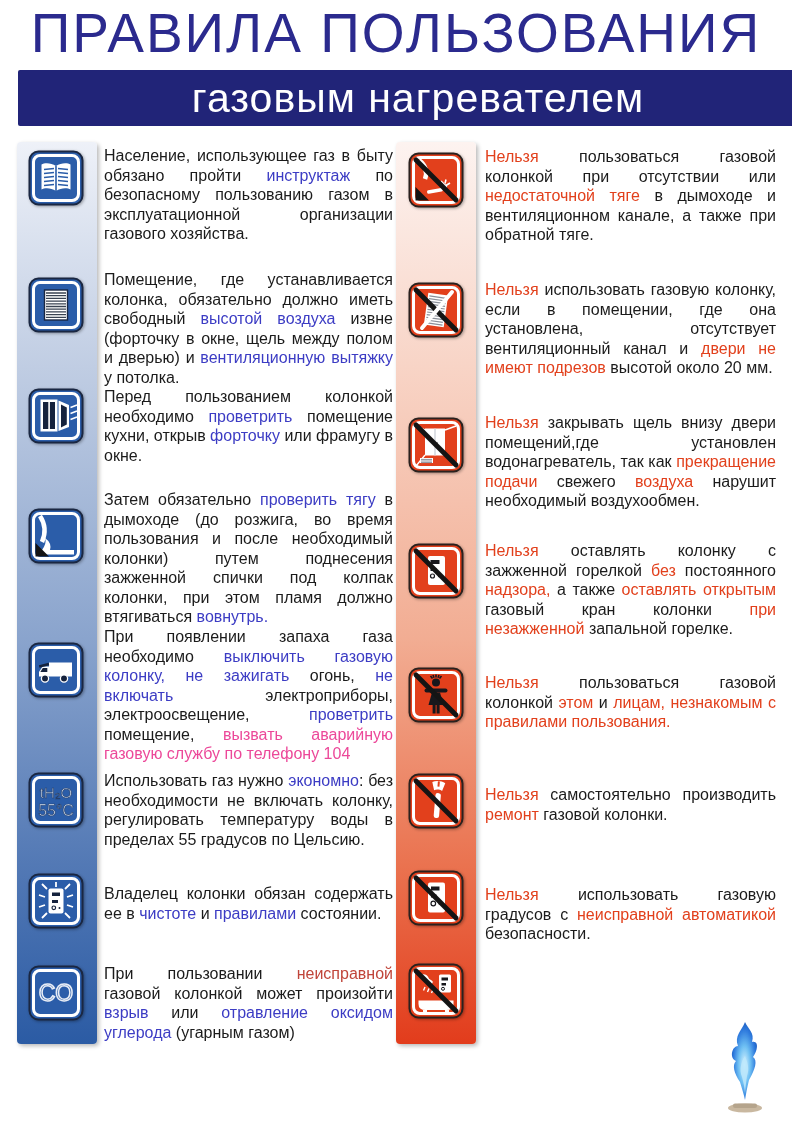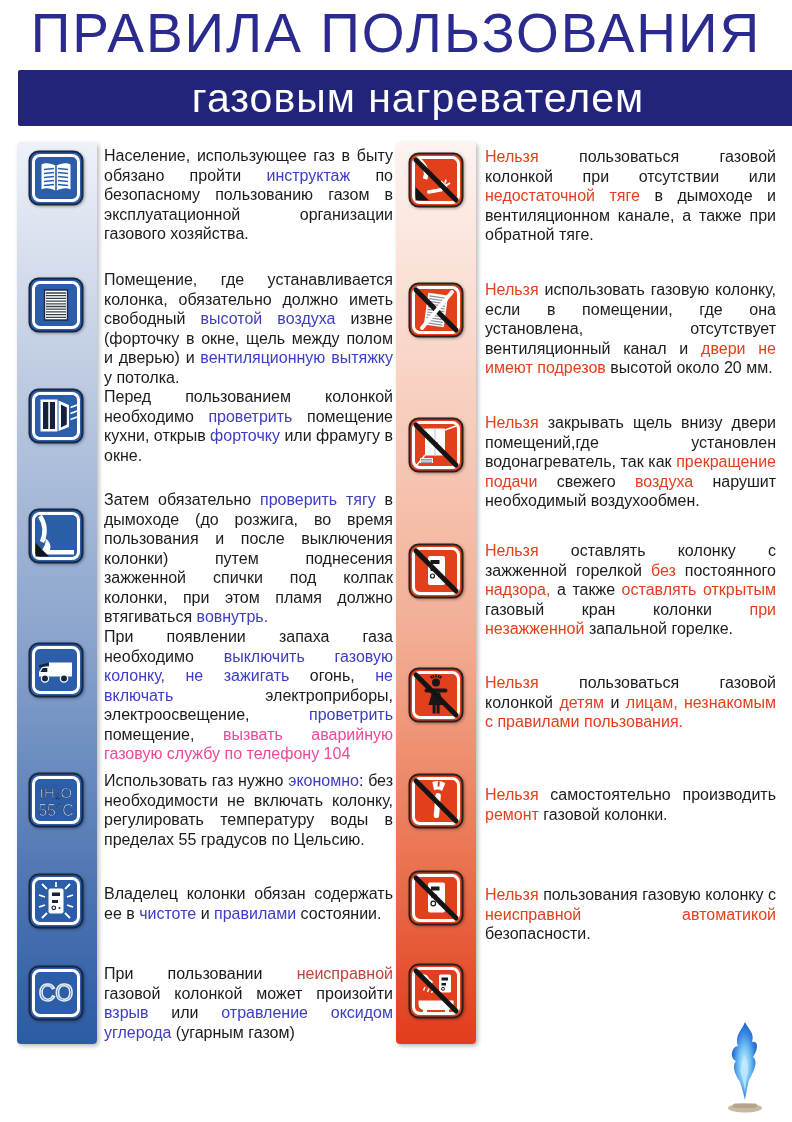--- a/index.html
+++ b/index.html
@@ -274,33 +274,33 @@
       <path d="M10.5 37.5 h35 v3.5 q0 6 -7 6 h-21 q-7 0 -7 -6 Z" fill="#ffffff"></path>
       <rect x="15" y="46.8" width="4" height="3" fill="#ffffff"></rect>
       <rect x="37" y="46.8" width="4" height="3" fill="#ffffff"></rect>
       <line x1="8" y1="8" x2="48" y2="48" stroke="#141414" stroke-width="5" stroke-linecap="round"></line>
     </svg>
   </div>
 
   <div class="txt lt lt1"><span class="seg-n">Население, использующее газ в быту обязано пройти </span><span class="seg-b">инструктаж</span><span class="seg-n"> по безопасному пользованию газом в эксплуатационной организации газового хозяйства.</span></div>
   <div class="txt lt lt2"><span class="seg-n">Помещение, где устанавливается колонка, обязательно должно иметь свободный </span><span class="seg-b">высотой воздуха</span><span class="seg-n"> извне (форточку в окне, щель между полом и дверью) и </span><span class="seg-b">вентиляционную вытяжку</span><span class="seg-n"> у потолка.</span></div>
   <div class="txt lt lt3"><span class="seg-n">Перед пользованием колонкой необходимо </span><span class="seg-b">проветрить</span><span class="seg-n"> помещение кухни, открыв </span><span class="seg-b">форточку</span><span class="seg-n"> или фрамугу в окне.</span></div>
-  <div class="txt lt lt4"><span class="seg-n">Затем обязательно </span><span class="seg-b">проверить тягу</span><span class="seg-n"> в дымоходе (до розжига, во время пользования и после выключения колонки) путем поднесения зажженной спички под колпак колонки, при этом пламя должно втягиваться </span><span class="seg-b">вовнутрь.</span></div>
+  <div class="txt lt lt4"><span class="seg-n">Затем обязательно </span><span class="seg-b">проверить тягу</span><span class="seg-n"> в дымоходе (до розжига, во время пользования и после необходимый колонки) путем поднесения зажженной спички под колпак колонки, при этом пламя должно втягиваться </span><span class="seg-b">вовнутрь.</span></div>
   <div class="txt lt lt5"><span class="seg-n">При появлении запаха газа необходимо </span><span class="seg-b">выключить газовую колонку, не зажигать</span><span class="seg-n"> огонь, </span><span class="seg-b">не включать</span><span class="seg-n"> электроприборы, электроосвещение, </span><span class="seg-b">проветрить</span><span class="seg-n"> помещение, </span><span class="seg-bb">вызвать аварийную газовую службу по телефону 104</span></div>
   <div class="txt lt lt6"><span class="seg-n">Использовать газ нужно </span><span class="seg-b">экономно</span><span class="seg-n">: без необходимости не включать колонку, регулировать температуру воды в пределах 55 градусов по Цельсию.</span></div>
   <div class="txt lt lt7"><span class="seg-n">Владелец колонки обязан содержать ее в </span><span class="seg-b">чистоте</span><span class="seg-n"> и </span><span class="seg-b">правилами</span><span class="seg-n"> состоянии.</span></div>
   <div class="txt lt lt8"><span class="seg-n">При пользовании </span><span class="seg-m">неисправной</span><span class="seg-n"> газовой колонкой может произойти </span><span class="seg-b">взрыв</span><span class="seg-n"> или </span><span class="seg-b">отравление оксидом углерода</span><span class="seg-n"> (угарным газом)</span></div>
 
   <div class="txt rt rt1"><span class="seg-r">Нельзя</span><span class="seg-n"> пользоваться газовой колонкой при отсутствии или </span><span class="seg-r">недостаточной тяге</span><span class="seg-n"> в дымоходе и вентиляционном канале, а также при обратной тяге.</span></div>
   <div class="txt rt rt2"><span class="seg-r">Нельзя</span><span class="seg-n"> использовать газовую колонку, если в помещении, где она установлена, отсутствует вентиляционный канал и </span><span class="seg-r">двери не имеют подрезов</span><span class="seg-n"> высотой около 20 мм.</span></div>
   <div class="txt rt rt3"><span class="seg-r">Нельзя</span><span class="seg-n"> закрывать щель внизу двери помещений,где установлен водонагреватель, так как </span><span class="seg-r">прекращение подачи</span><span class="seg-n"> свежего </span><span class="seg-r">воздуха</span><span class="seg-n"> нарушит необходимый воздухообмен.</span></div>
   <div class="txt rt rt4"><span class="seg-r">Нельзя</span><span class="seg-n"> оставлять колонку с зажженной горелкой </span><span class="seg-r">без</span><span class="seg-n"> постоянного </span><span class="seg-r">надзора,</span><span class="seg-n"> а также </span><span class="seg-r">оставлять открытым</span><span class="seg-n"> газовый кран колонки </span><span class="seg-r">при незажженной</span><span class="seg-n"> запальной горелке.</span></div>
-  <div class="txt rt rt5"><span class="seg-r">Нельзя</span><span class="seg-n"> пользоваться газовой колонкой </span><span class="seg-r">детям</span><span class="seg-n"> и </span><span class="seg-r">лицам, незнакомым с правилами пользования.</span></div>
+  <div class="txt rt rt5"><span class="seg-r">Нельзя</span><span class="seg-n"> пользоваться газовой колонкой </span><span class="seg-r">этом</span><span class="seg-n"> и </span><span class="seg-r">лицам, незнакомым с правилами пользования.</span></div>
   <div class="txt rt rt6"><span class="seg-r">Нельзя</span><span class="seg-n"> самостоятельно производить </span><span class="seg-r">ремонт</span><span class="seg-n"> газовой колонки.</span></div>
-  <div class="txt rt rt7"><span class="seg-r">Нельзя</span><span class="seg-n"> пользования газовую колонку с </span><span class="seg-r">неисправной автоматикой</span><span class="seg-n"> безопасности.</span></div>
+  <div class="txt rt rt7"><span class="seg-r">Нельзя</span><span class="seg-n"> использовать газовую градусов с </span><span class="seg-r">неисправной автоматикой</span><span class="seg-n"> безопасности.</span></div>
 
   <div class="flame">
     <svg width="64" height="100" viewBox="0 0 64 100">
       <defs>
         <radialGradient id="fg" cx="50%" cy="55%" r="60%">
           <stop offset="0%" stop-color="#d8f3fe"></stop>
           <stop offset="40%" stop-color="#6fc0f3"></stop>
           <stop offset="75%" stop-color="#2e7add"></stop>
           <stop offset="100%" stop-color="#1a55b8"></stop>
         </radialGradient>

